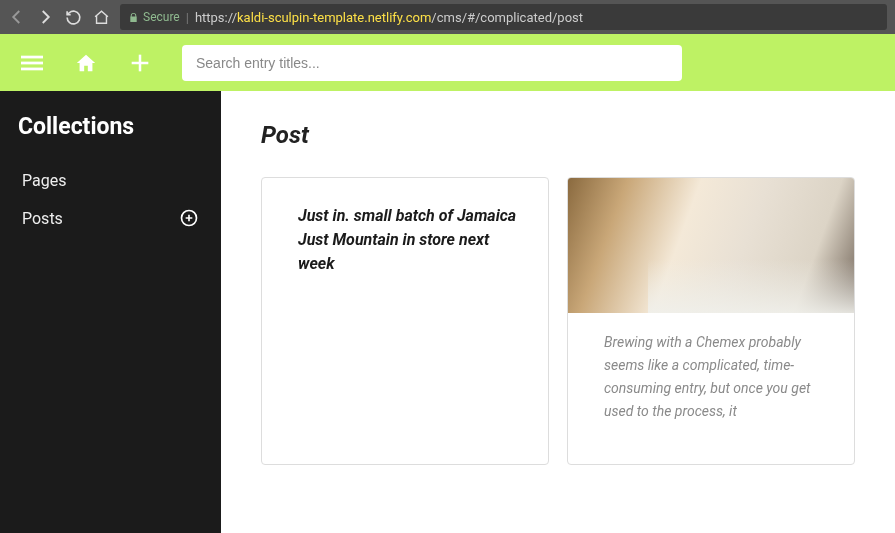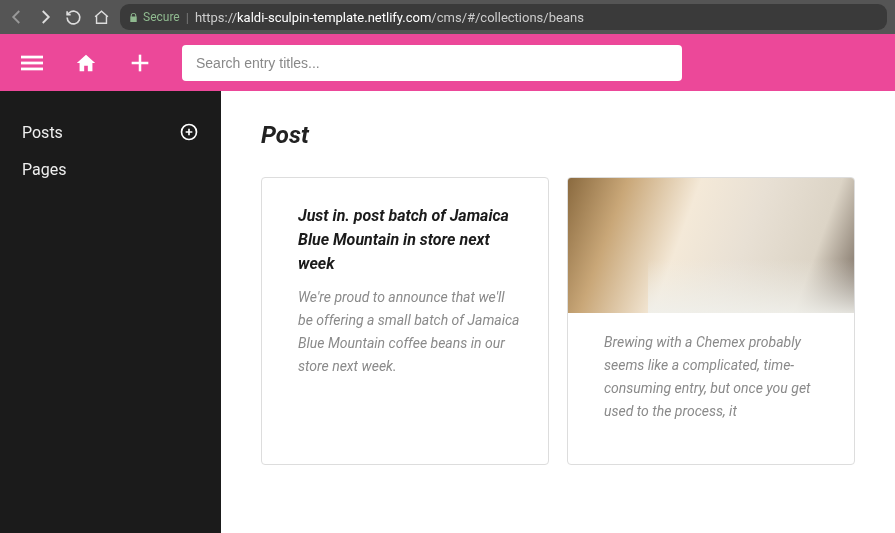--- a/index.html
+++ b/index.html
@@ -2,27 +2,27 @@
 <html><head>
 <meta charset="utf-8">
 <style>
   * { box-sizing: border-box; margin: 0; padding: 0; }
   body { font-family: -apple-system, BlinkMacSystemFont, "Segoe UI", Roboto, sans-serif; width: 895px; height: 533px; overflow: hidden; background: #fff; }
   
   .browser-bar { height: 34px; background: #555; display: flex; align-items: center; padding: 0 8px; gap: 10px; }
   .nav-arrows { display: flex; gap: 10px; align-items: center; }
   .nav-icon { width: 18px; height: 18px; display: flex; align-items: center; justify-content: center; color: #999; }
   .nav-icon.active { color: #ddd; }
-  .url-box { flex: 1; background: #3a3a3a; height: 26px; border-radius: 9px; display: flex; align-items: center; padding: 0 8px; color: #ccc; font-size: 13px; gap: 6px; overflow: hidden; }
+  .url-box { flex: 1; background: #3a3a3a; height: 26px; border-radius: 3px; display: flex; align-items: center; padding: 0 8px; color: #ccc; font-size: 13px; gap: 6px; overflow: hidden; }
   .secure-badge { display: flex; align-items: center; gap: 4px; color: #8fb98f; font-size: 12px; }
   .url-sep { color: #777; }
   .url-text { color: #ccc; white-space: nowrap; }
-  .url-text .host { color: #ffffff; }
+  .url-text .host { color: #fde047; }
   
-  .toolbar { height: 57px; background: #ec4899; display: flex; align-items: center; padding: 0 20px; gap: 30px; }
+  .toolbar { height: 57px; background: #bef264; display: flex; align-items: center; padding: 0 20px; gap: 30px; }
   .tb-icon { width: 24px; height: 24px; color: #fff; display: flex; align-items: center; justify-content: center; cursor: pointer; }
   .search-wrap { flex: 0 0 500px; }
   .search-input { width: 100%; height: 36px; border: none; border-radius: 4px; background: #fff; padding: 0 14px; font-size: 14px; color: #333; outline: none; }
   .search-input::placeholder { color: #888; }
   
   .body-wrap { display: flex; height: calc(533px - 34px - 57px); }
   
   .sidebar { width: 221px; background: #1b1b1b; color: #fff; padding: 22px 18px; }
   .sidebar-title { font-size: 23px; font-weight: 700; margin-bottom: 22px; }
   .sb-item { display: flex; align-items: center; justify-content: space-between; padding: 9px 4px; font-size: 16px; cursor: pointer; color: #eee; }
@@ -71,21 +71,21 @@
     </span>
   </div>
   <div class="url-box">
     <span class="secure-badge">
       <svg width="11" height="11" viewBox="0 0 24 24" fill="currentColor">
           <path d="M6 10V8a6 6 0 1 1 12 0v2h1v12H5V10h1zm2 0h8V8a4 4 0 1 0-8 0v2z"></path>
         </svg>
       <span>Secure</span>
     </span>
     <span class="url-sep">|</span>
-    <span class="url-text">https://<span class="host">kaldi-sculpin-template.netlify.com</span><span>/cms/#/collections/beans</span></span>
+    <span class="url-text">https://<span class="host">kaldi-sculpin-template.netlify.com</span><span>/cms/#/complicated/post</span></span>
   </div>
 </div>
 
 <div class="toolbar">
   <span class="tb-icon">
     <svg width="22" height="22" viewBox="0 0 24 24" fill="currentColor">
         <rect y="4" width="24" height="3"></rect>
         <rect y="10.5" width="24" height="3"></rect>
         <rect y="17" width="24" height="3"></rect>
       </svg>
@@ -101,42 +101,42 @@
         <rect x="2" y="10.5" width="20" height="3"></rect>
       </svg>
   </span>
   <div class="search-wrap">
     <input class="search-input" type="text" placeholder="Search entry titles..." style="">
   </div>
 </div>
 
 <div class="body-wrap">
   <aside class="sidebar">
+    <h2 class="sidebar-title">Collections</h2>
+    <div class="sb-item">
+      <span>Pages</span>
+    </div>
     <div class="sb-item">
       <span>Posts</span>
       <span class="sb-plus">
         <svg width="20" height="20" viewBox="0 0 24 24" fill="none" stroke="#fff" stroke-width="2">
             <circle cx="12" cy="12" r="9"></circle>
             <path d="M12 8v8M8 12h8"></path>
           </svg>
       </span>
     </div>
-    <div class="sb-item">
-      <span>Pages</span>
-    </div>
   </aside>
 
   <main class="main">
     <h1 class="page-title">Post</h1>
     <div class="cards">
 
       <article class="card noimg">
         <div class="card-body">
-          <h3 class="card-title">Just in. post batch of Jamaica Blue Mountain in store next week</h3>
-          <p class="card-desc">We're proud to announce that we'll be offering a small batch of Jamaica Blue Mountain coffee beans in our store next week.</p>
+          <h3 class="card-title">Just in. small batch of Jamaica Just Mountain in store next week</h3>
         </div>
       </article>
 
       <article class="card">
         <div class="card-img"></div>
         <div class="card-body">
           <p class="card-desc">Brewing with a Chemex probably seems like a complicated, time-consuming entry, but once you get used to the process, it</p>
         </div>
       </article>
 

